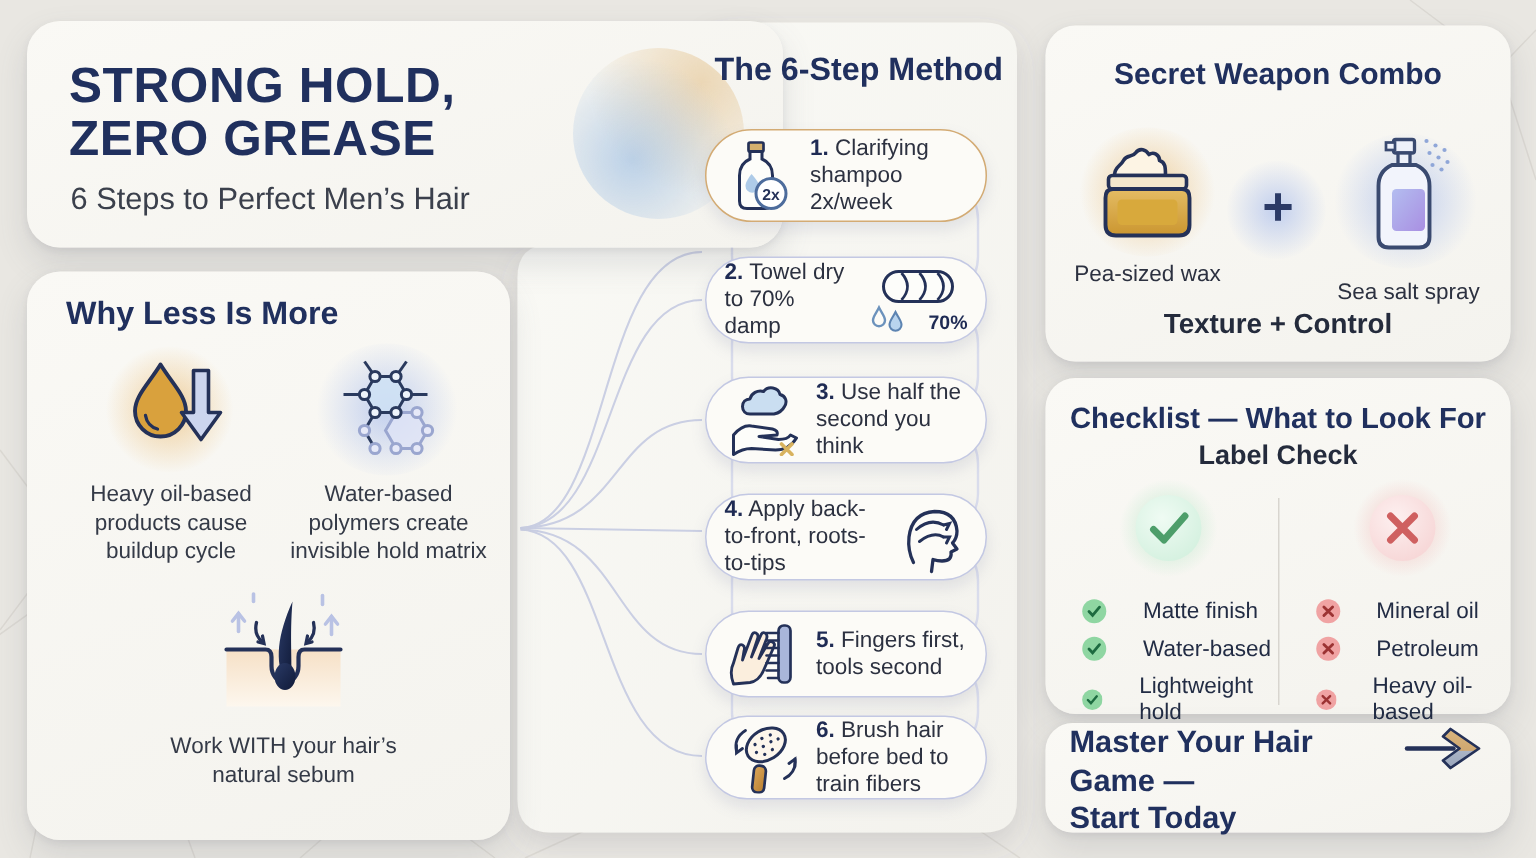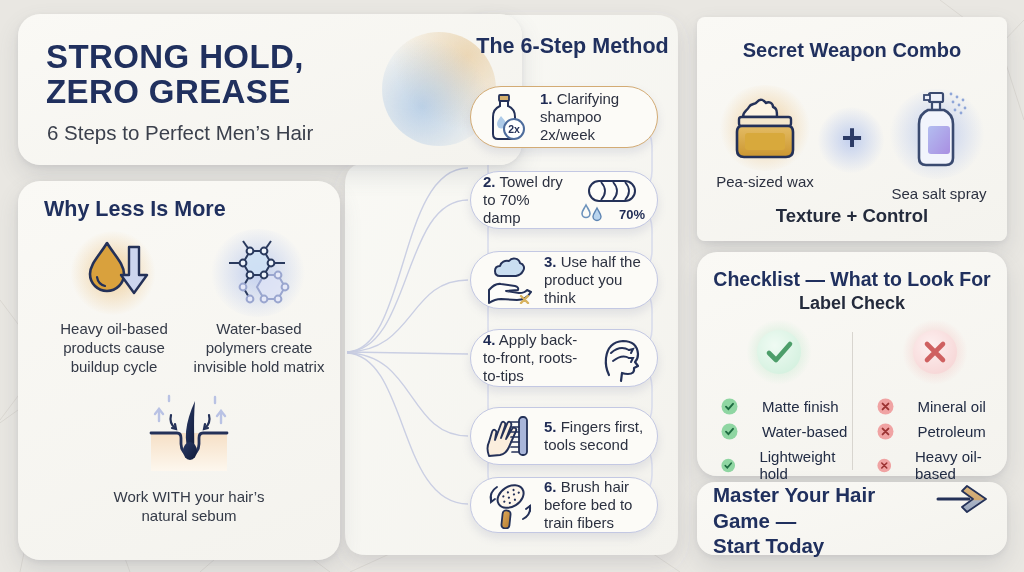--- a/index.html
+++ b/index.html
@@ -35,21 +35,21 @@
   .pill{position:absolute;left:470px;width:188px;border-radius:31px;background:#fcfbf7;
         border:1.5px solid #c3c8e3;box-shadow:0 5px 10px rgba(110,120,155,.16);
         display:flex;align-items:center;gap:9px;padding:0 12px;box-sizing:border-box;z-index:3;}
   .pill.accent{border-color:#d3ab74;}
   .pill-text{font-size:15px;line-height:1.22;color:#2c3140;}
   .pill-text b{color:#1f2b54;}
   .pill-icon{flex:0 0 auto;display:flex;flex-direction:column;align-items:center;}
   .towel-sub{display:flex;align-items:flex-end;gap:14px;margin-top:-2px;}
   .pct{font-size:13px;font-weight:800;color:#1f2b54;}
   
-  #card-combo{left:697px;top:17px;width:310px;height:224px;border-radius:8px;}
+  #card-combo{left:697px;top:17px;width:310px;height:224px;border-radius:20px;}
   #card-combo h2,#card-check h2{margin:0;text-align:center;font-size:20px;font-weight:800;color:#20305e;}
   #card-combo h2{padding-top:22px;}
   .combo-row{position:absolute;left:0;top:72px;width:100%;display:flex;justify-content:center;
              align-items:flex-start;gap:0;}
   .combo-item{width:118px;text-align:center;position:relative;}
   .combo-label{font-size:15px;color:#2c3140;margin-top:4px;}
   .plus-wrap{position:relative;width:56px;text-align:center;margin-top:28px;}
   .plus-sign{position:relative;font-size:36px;font-weight:800;color:#2b3a66;z-index:1;}
   .combo-footer{position:absolute;left:0;bottom:14px;width:100%;text-align:center;
                 font-size:18.5px;font-weight:800;color:#242b3c;}
@@ -266,21 +266,21 @@
   </div>
 
   <div class="pill" style="top:251px;height:58px;">
     <span class="pill-icon">
       <svg width="52" height="48" viewBox="0 0 52 48">
         <path d="M17 20 c-3 0 -5 -2 -5 -5 c0 -3 2 -5 5 -5 c1 -4 5 -6 9 -5 c3 -4 10 -3 11 2 c4 1 5 5 3 8 q-2 4 -7 5 Z" fill="#cadef1" stroke="#243158" stroke-width="2" stroke-linejoin="round"></path>
         <path d="M6 34 q6 -7 12 -6 l14 2 q4 1 3 4 l-12 1 l13 2 q6 0 8 -3 l4 2 q-5 8 -14 8 l-16 -1 q-6 0 -12 4 Z" fill="#fdfdfa" stroke="#243158" stroke-width="2" stroke-linejoin="round"></path>
         <path d="M38 40 l7 7 M45 40 l-7 7" stroke="#d8b25e" stroke-width="2.4" stroke-linecap="round"></path>
       </svg>
     </span>
-    <span class="pill-text"><b>3.</b> <span>Use half the product you think</span></span>
+    <span class="pill-text"><b>3.</b> <span>Use half the second you think</span></span>
   </div>
 
   <div class="pill" style="top:329px;height:58px;">
     <span class="pill-text" style="flex:1"><b>4.</b> <span>Apply back-to-front, roots-to-tips</span></span>
     <span class="pill-icon">
       <svg width="46" height="50" viewBox="0 0 46 50">
         <path d="M10 42 q-4 -8 -3 -17 Q9 9 24 8 q14 0 15 13 q0 5 -3 8 l3 4 l-4 2 q1 6 -6 6 q-3 0 -6 -1 l-1 8" fill="none" stroke="#243158" stroke-width="2.2" stroke-linecap="round" stroke-linejoin="round"></path>
         <g fill="none" stroke="#243158" stroke-width="2" stroke-linecap="round">
           <path d="M12 20 q9 -8 18 -3"></path>
             <path d="M30 17 l4 -1 l-2 4"></path>

